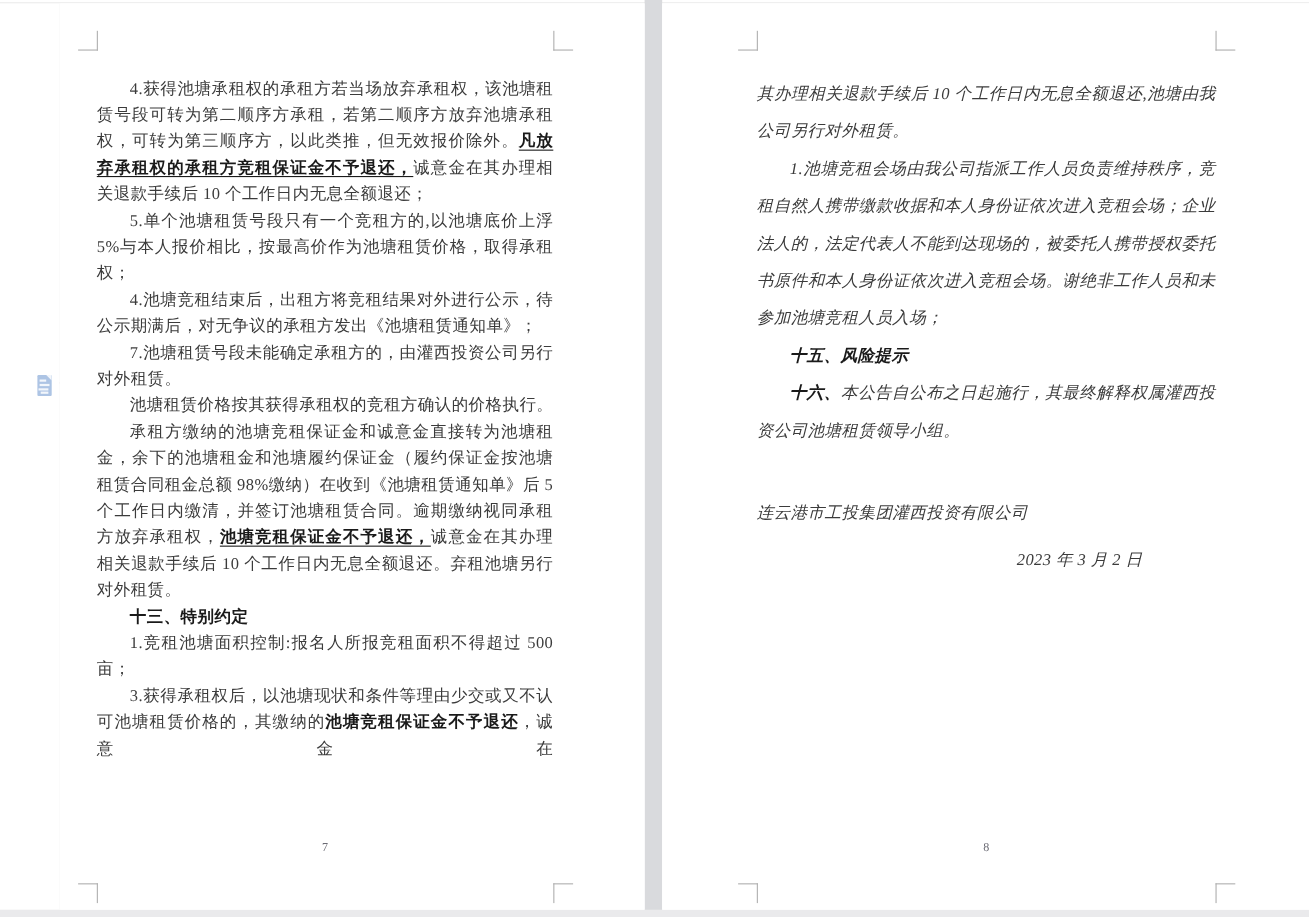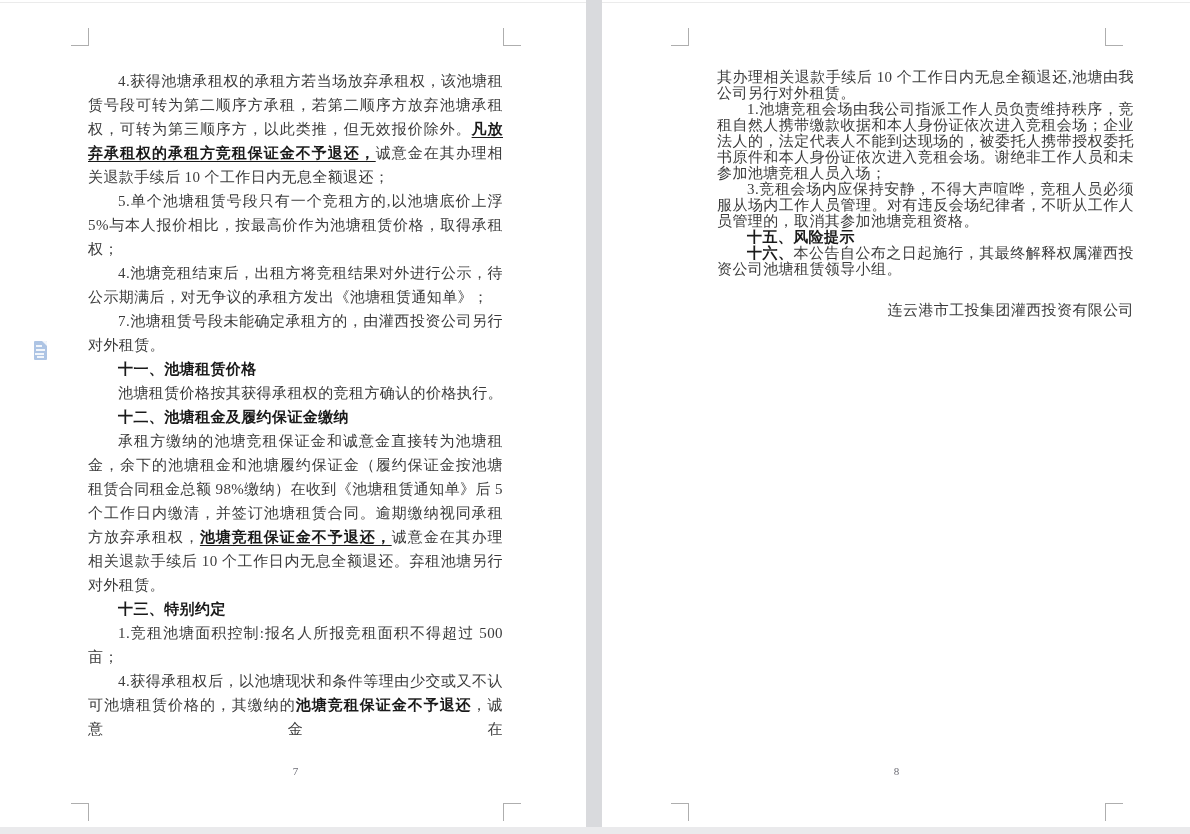--- a/index.html
+++ b/index.html
@@ -28,28 +28,28 @@
 
   
   .text-area{
     position:absolute;top:69px;
     font-size:15px;
     text-align:justify;
     text-justify:inter-character;
     letter-spacing:0.4px;
   }
   .ta-left{left:88px;width:415px;line-height:24px;}
-  .ta-right{left:717px;width:417px;line-height:16px;}
+  .ta-right{left:688px;width:417px;line-height:34px;font-style:italic;}
 
   .blk{margin:0;}
   .para{text-indent:2em;}
   .flush{text-indent:0;}
   .heading{font-weight:bold;color:#1a1a1a;text-indent:2em;}
   .jl{text-align-last:justify;}
-  .sig{text-indent:0;text-align:right;margin-top:25px;}
+  .sig{text-indent:0;text-align:left;margin-top:41px;}
   .date{text-indent:0;text-align:center;margin-top:9px;transform:translateX(85px);}
   .b{font-weight:bold;color:#1a1a1a;}
   .u{text-decoration:underline;text-underline-offset:3px;}
 
   .pagenum{
     position:absolute;top:765px;font-size:11px;color:#6b6b74;
     text-align:center;letter-spacing:0;
   }
   .pn-left{left:88px;width:415px;}
   .pn-right{left:688px;width:417px;}
@@ -106,31 +106,29 @@
 <div class="mark tl" style="left:671px;top:28px;"></div>
 <div class="mark tr" style="left:1105px;top:28px;"></div>
 <div class="mark bl" style="left:671px;top:803px;"></div>
 <div class="mark br" style="left:1105px;top:803px;"></div>
 
 <div class="text-area ta-left">
     <div class="blk para"><span>4.获得池塘承租权的承租方若当场放弃承租权，该池塘租赁号段可转为第二顺序方承租，若第二顺序方放弃池塘承租权，可转为第三顺序方，以此类推，但无效报价除外。</span><span class="b u">凡放弃承租权的承租方竞租保证金不予退还，</span><span>诚意金在其办理相关退款手续后 10 个工作日内无息全额退还；</span></div>
     <div class="blk para"><span>5.单个池塘租赁号段只有一个竞租方的,以池塘底价上浮 5%与本人报价相比，按最高价作为池塘租赁价格，取得承租权；</span></div>
     <div class="blk para"><span>4.池塘竞租结束后，出租方将竞租结果对外进行公示，待公示期满后，对无争议的承租方发出《池塘租赁通知单》；</span></div>
     <div class="blk para"><span>7.池塘租赁号段未能确定承租方的，由灌西投资公司另行对外租赁。</span></div>
-    <div class="blk heading"><span>十一、池塘租赁价格</span></div>
     <div class="blk para"><span>池塘租赁价格按其获得承租权的竞租方确认的价格执行。</span></div>
-    <div class="blk heading"><span>十二、池塘租金及履约保证金缴纳</span></div>
     <div class="blk para"><span>承租方缴纳的池塘竞租保证金和诚意金直接转为池塘租金，余下的池塘租金和池塘履约保证金（履约保证金按池塘租赁合同租金总额 98%缴纳）在收到《池塘租赁通知单》后 5 个工作日内缴清，并签订池塘租赁合同。逾期缴纳视同承租方放弃承租权，</span><span class="b u">池塘竞租保证金不予退还，</span><span>诚意金在其办理相关退款手续后 10 个工作日内无息全额退还。弃租池塘另行对外租赁。</span></div>
     <div class="blk heading"><span>十三、特别约定</span></div>
     <div class="blk para"><span>1.竞租池塘面积控制:报名人所报竞租面积不得超过 500 亩；</span></div>
-    <div class="blk para jl"><span>4.获得承租权后，以池塘现状和条件等理由少交或又不认可池塘租赁价格的，其缴纳的</span><span class="b">池塘竞租保证金不予退还</span><span>，诚意金在</span></div>
+    <div class="blk para jl"><span>3.获得承租权后，以池塘现状和条件等理由少交或又不认可池塘租赁价格的，其缴纳的</span><span class="b">池塘竞租保证金不予退还</span><span>，诚意金在</span></div>
   </div>
 <div class="text-area ta-right">
     <div class="blk para flush"><span>其办理相关退款手续后 10 个工作日内无息全额退还,池塘由我公司另行对外租赁。</span></div>
     <div class="blk para"><span>1.池塘竞租会场由我公司指派工作人员负责维持秩序，竞租自然人携带缴款收据和本人身份证依次进入竞租会场；企业法人的，法定代表人不能到达现场的，被委托人携带授权委托书原件和本人身份证依次进入竞租会场。谢绝非工作人员和未参加池塘竞租人员入场；</span></div>
-    <div class="blk para"><span>3.竞租会场内应保持安静，不得大声喧哗，竞租人员必须服从场内工作人员管理。对有违反会场纪律者，不听从工作人员管理的，取消其参加池塘竞租资格。</span></div>
     <div class="blk heading"><span>十五、风险提示</span></div>
     <div class="blk para"><span class="b">十六、</span><span>本公告自公布之日起施行，其最终解释权属灌西投资公司池塘租赁领导小组。</span></div>
     <div class="blk sig"><span>连云港市工投集团灌西投资有限公司</span></div>
+    <div class="blk date"><span>2023 年 3 月 2 日</span></div>
   </div>
 
 <div class="pagenum pn-left">7</div>
 <div class="pagenum pn-right">8</div>
 
 </body></html>

